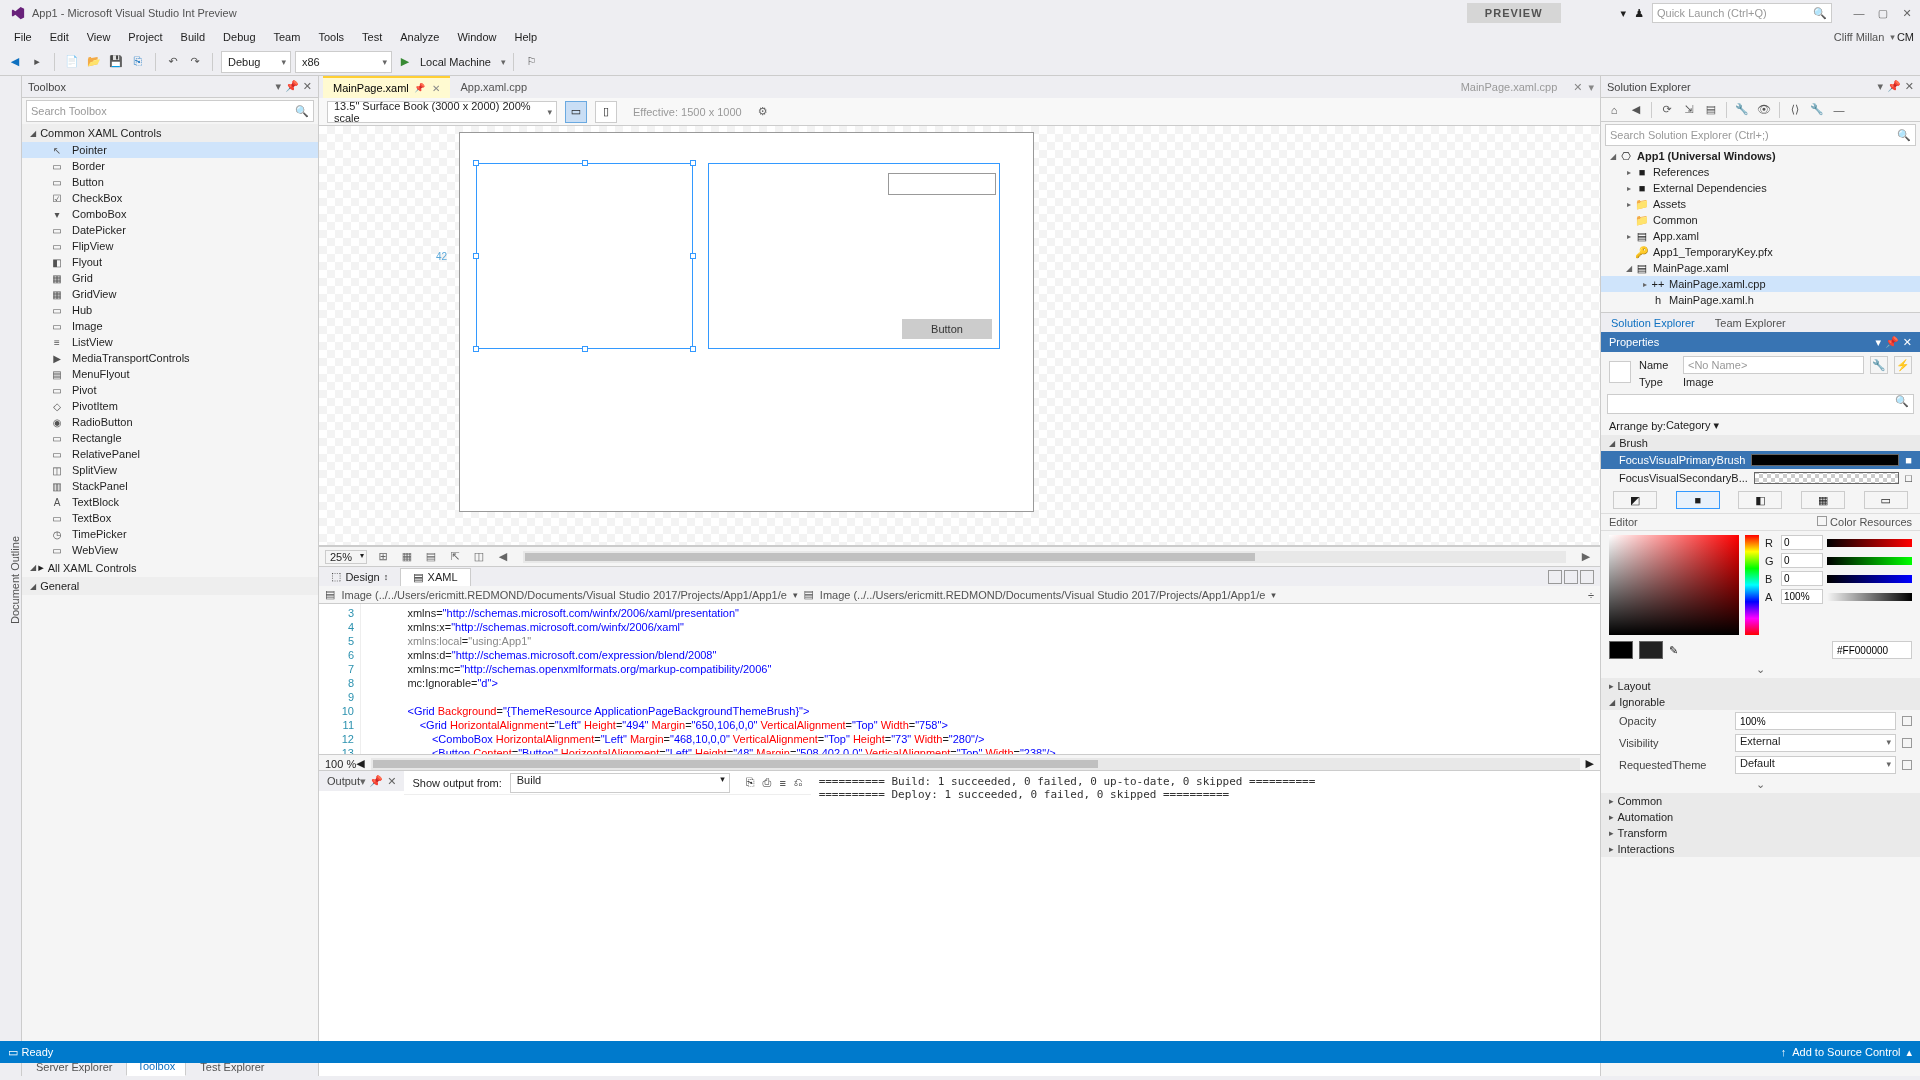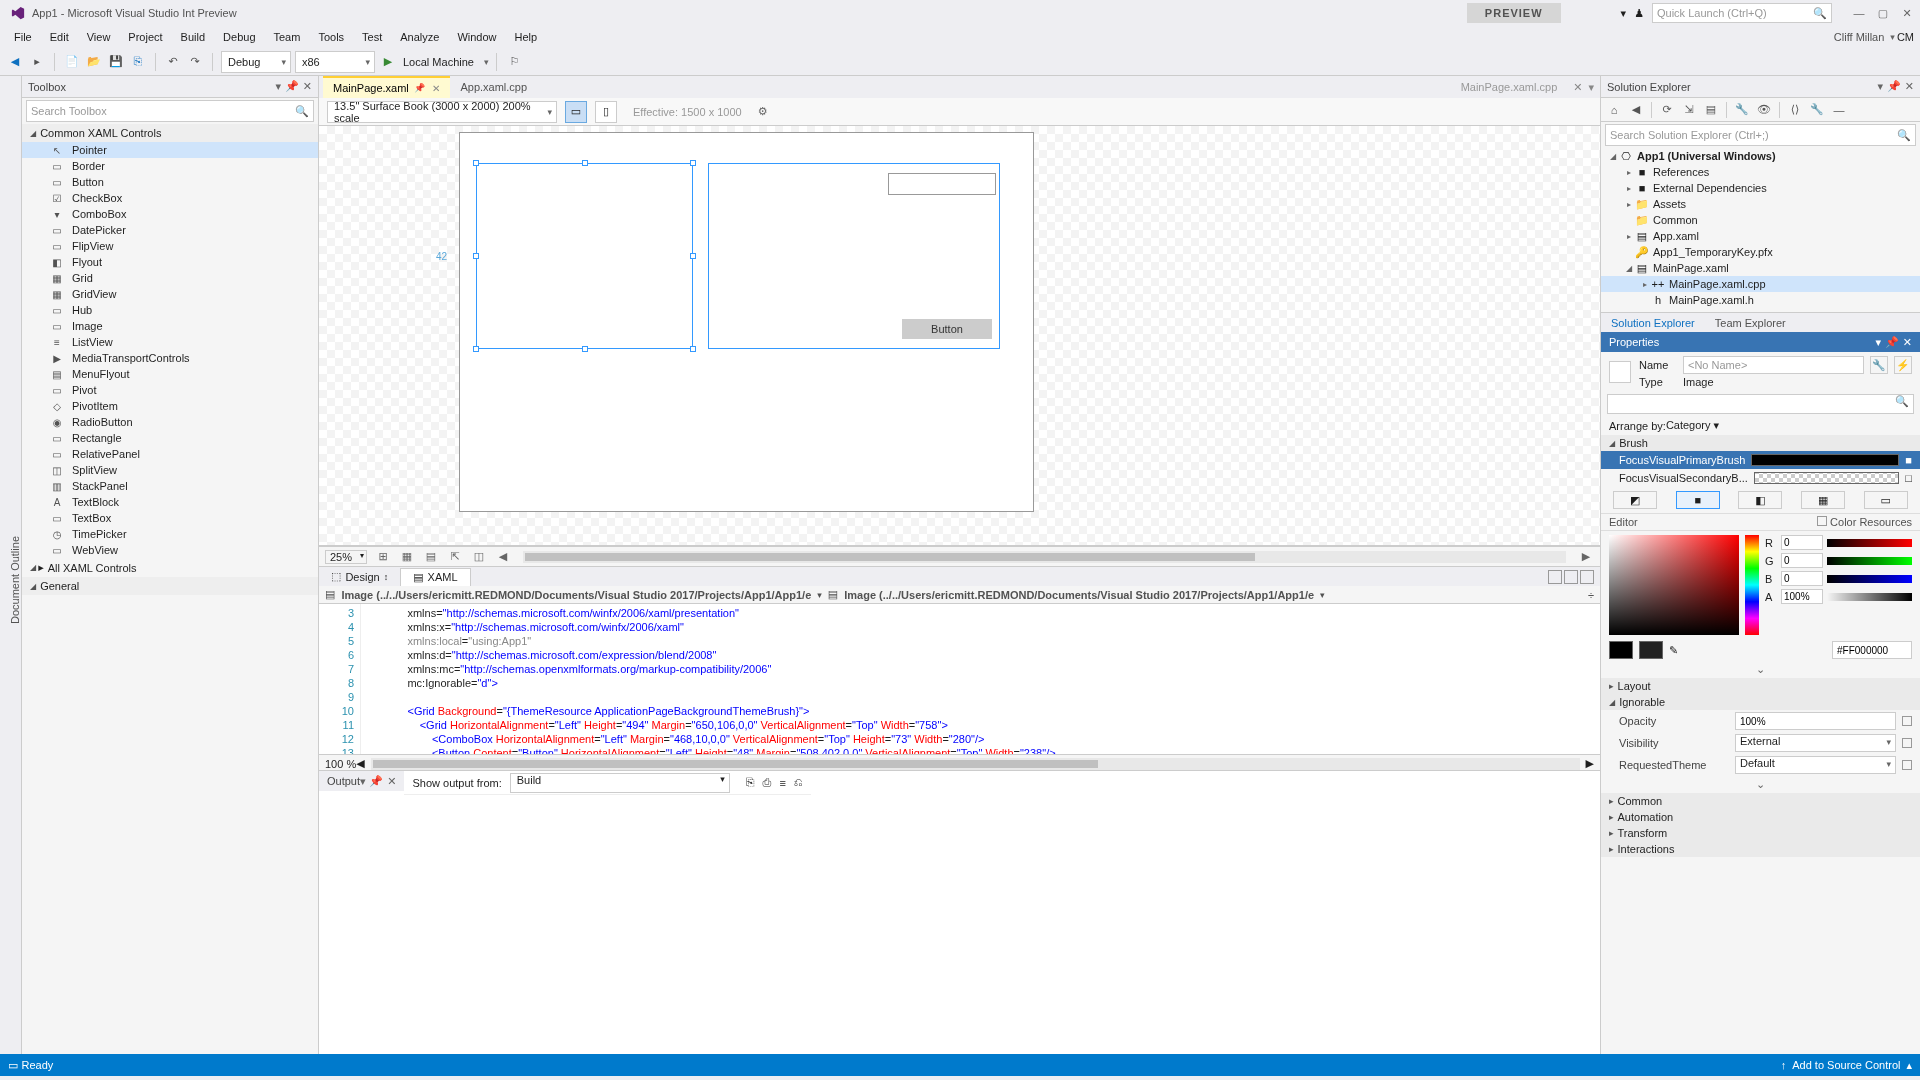--- a/index.html
+++ b/index.html
@@ -91,21 +91,21 @@
 .design-footer .scroll-thumb { position:absolute; left:2px; top:2px; height:8px; width:70%; background:#c0c0c0;}
 
 .split-tabs { height:20px; border-top:1px solid #ccc; display:flex; align-items:center; background:#eeeef2;}
 .split-tab { padding:2px 12px; display:flex; align-items:center; gap:4px; font-size:11px;}
 .split-tab.active { background:#fff; border:1px solid #ccc; border-bottom:none;}
 .split-layout-btns { margin-left:auto; display:flex; gap:2px; padding-right:6px;}
 .split-layout-btns div{ width:14px; height:14px; border:1px solid #999;}
 
 .breadcrumbs { height:18px; border-bottom:1px solid #ccc; display:flex; align-items:center; padding:0 6px; gap:6px; font-size:10px; color:#525252; background:#f5f5f5;}
 .breadcrumbs .bc-item { display:flex; align-items:center; gap:4px; overflow:hidden; white-space:nowrap;}
-.breadcrumbs .bc-item.trunc { text-overflow:ellipsis; max-width:48%;font-weight:bold;}
+.breadcrumbs .bc-item.trunc { text-overflow:ellipsis; max-width:48%;}
 .code-area { flex:1; background:#fff; display:flex; font-family:Consolas,monospace; font-size:12px; overflow:hidden; position:relative;}
 .gutter { width:42px; background:#fff; color:#2b91af; text-align:right; padding:2px 6px 2px 0; border-right:1px solid #eee;}
 .gutter div { height:14px; line-height:14px;}
 .code { padding:2px 0 2px 22px; white-space:pre; }
 .code div { height:14px; line-height:14px; } .c-blue{color:#0000ff;} .c-attr{color:#ff0000;} .c-val{color:#0000ff;} .c-gray{color:#888;}
 .code-footer { height:16px; border-top:1px solid #ccc; display:flex; align-items:flex-end; padding:0 6px; font-size:10px; background:#f5f5f5;}
 .code-footer .hscroll { flex:1; height:12px; background:#e8e8e8; margin:0 6px; position:relative;}
 .code-footer .hscroll .thumb{ position:absolute; left:2px; top:2px; height:8px; width:60%; background:#c0c0c0;}
 
 .output-panel { border-top:1px solid #ccc; background:#fff; display:flex; flex-direction:row;}
@@ -168,21 +168,21 @@
 .expand-chevron { text-align:center; color:#666; padding:2px;}
 .prop-kv { display:flex; align-items:center; padding:2px 8px 2px 18px; gap:6px;}
 .prop-kv .k { width:110px; color:#444;}
 .prop-kv .v { flex:1;}
 .prop-kv .v input, .prop-kv .v .sel { width:100%; height:18px; border:1px solid #ccc; padding:0 4px; font-size:10px; background:#fff;}
 .prop-kv .v .sel { position:relative;}
 .prop-kv .v .sel::after { content:"▾"; position:absolute; right:4px; top:2px; font-size:9px; color:#666;}
 .prop-kv .mark { width:10px; height:10px; border:1px solid #999;}
 
 
-.statusbar { position:absolute; bottom:4px; left:0; right:0; height:22px; background:#007acc; color:#fff; display:flex; align-items:center; padding:0 8px; justify-content:space-between; font-size:11px;}
+.statusbar { position:absolute; bottom:17px; left:0; right:0; height:22px; background:#007acc; color:#fff; display:flex; align-items:center; padding:0 8px; justify-content:space-between; font-size:11px;}
 .statusbar .sb-right { display:flex; align-items:center; gap:6px;}
 
 svg { width:14px; height:14px; }
 </style>
 </head>
 <body>
 
 <div class="titlebar">
   <span class="vs-logo">
     <svg viewBox="0 0 16 16">
@@ -234,21 +234,21 @@
   <span class="tb-btn">📂</span>
   <span class="tb-btn" style="color:#0e70c0">💾</span>
   <span class="tb-btn" style="color:#0e70c0">⎘</span>
   <span class="tb-sep"></span>
   <span class="tb-btn">↶</span>
   <span class="tb-btn">↷</span>
   <span class="tb-sep"></span>
   <div class="tb-combo" style="width:70px">
       <span>Debug</span>
     </div>
-  <div class="tb-combo" style="width:80px">
+  <div class="tb-combo" style="width:97px">
       <span>x86</span>
     </div>
   <span class="tb-btn play">▶</span>
   <span class="play-label">Local Machine</span>
   <span style="font-size:9px;color:#666">▾</span>
   <span class="tb-sep"></span>
   <span class="tb-btn">⚐</span>
 </div>
 
 <div class="main-row">
@@ -517,20 +517,22 @@
       </div>
       <div class="output-toolbar">
         <span>Show output from:</span>
         <div class="out-combo"><span>Build</span></div>
         <span class="tb-sep"></span>
         <span>⎘</span>
         <span>⎙</span>
         <span>≡</span>
         <span>⎌</span>
       </div>
+      <div class="output-body">========== Build: 1 succeeded, 0 failed, 0 up-to-date, 0 skipped ==========
+========== Deploy: 1 succeeded, 0 failed, 0 skipped ==========</div>
     </div>
   </div>
 
   <div class="right-col">
     <div class="panel-header">
       <span>Solution Explorer</span>
       <div class="ph-icons">
         <span>▾</span>
         <span>📌</span>
         <span>✕</span>

